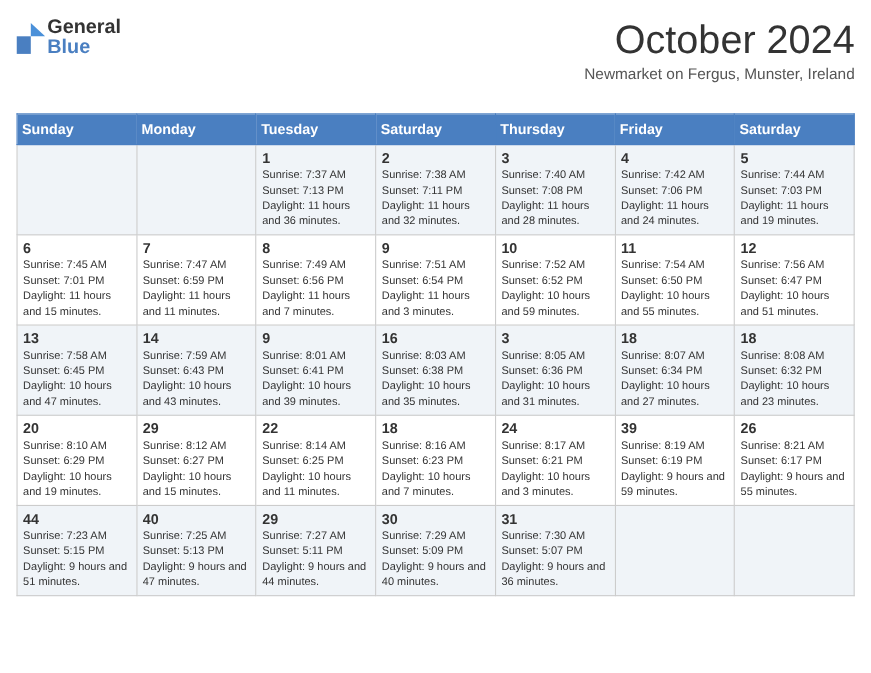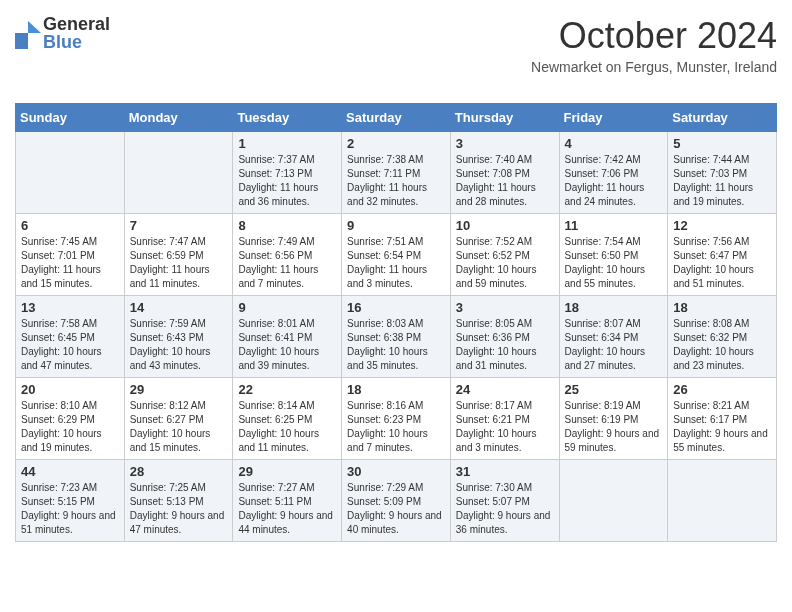--- a/index.html
+++ b/index.html
@@ -138,26 +138,26 @@
         <td><span class="day-number">3</span><span class="day-info">Sunrise: 8:05 AM<br>Sunset: 6:36 PM<br>Daylight: 10 hours and 31 minutes.</span></td>
         <td><span class="day-number">18</span><span class="day-info">Sunrise: 8:07 AM<br>Sunset: 6:34 PM<br>Daylight: 10 hours and 27 minutes.</span></td>
         <td><span class="day-number">18</span><span class="day-info">Sunrise: 8:08 AM<br>Sunset: 6:32 PM<br>Daylight: 10 hours and 23 minutes.</span></td>
       </tr>
       <tr>
         <td><span class="day-number">20</span><span class="day-info">Sunrise: 8:10 AM<br>Sunset: 6:29 PM<br>Daylight: 10 hours and 19 minutes.</span></td>
         <td><span class="day-number">29</span><span class="day-info">Sunrise: 8:12 AM<br>Sunset: 6:27 PM<br>Daylight: 10 hours and 15 minutes.</span></td>
         <td><span class="day-number">22</span><span class="day-info">Sunrise: 8:14 AM<br>Sunset: 6:25 PM<br>Daylight: 10 hours and 11 minutes.</span></td>
         <td><span class="day-number">18</span><span class="day-info">Sunrise: 8:16 AM<br>Sunset: 6:23 PM<br>Daylight: 10 hours and 7 minutes.</span></td>
         <td><span class="day-number">24</span><span class="day-info">Sunrise: 8:17 AM<br>Sunset: 6:21 PM<br>Daylight: 10 hours and 3 minutes.</span></td>
-        <td><span class="day-number">25</span><span class="day-info">Sunrise: 8:19 AM<br>Sunset: 6:19 PM<br>Daylight: 9 hours and 59 minutes.</span></td>
+        <td><span class="day-number">39</span><span class="day-info">Sunrise: 8:19 AM<br>Sunset: 6:19 PM<br>Daylight: 9 hours and 59 minutes.</span></td>
         <td><span class="day-number">26</span><span class="day-info">Sunrise: 8:21 AM<br>Sunset: 6:17 PM<br>Daylight: 9 hours and 55 minutes.</span></td>
       </tr>
       <tr>
         <td><span class="day-number">44</span><span class="day-info">Sunrise: 7:23 AM<br>Sunset: 5:15 PM<br>Daylight: 9 hours and 51 minutes.</span></td>
-        <td><span class="day-number">28</span><span class="day-info">Sunrise: 7:25 AM<br>Sunset: 5:13 PM<br>Daylight: 9 hours and 47 minutes.</span></td>
+        <td><span class="day-number">40</span><span class="day-info">Sunrise: 7:25 AM<br>Sunset: 5:13 PM<br>Daylight: 9 hours and 47 minutes.</span></td>
         <td><span class="day-number">29</span><span class="day-info">Sunrise: 7:27 AM<br>Sunset: 5:11 PM<br>Daylight: 9 hours and 44 minutes.</span></td>
         <td><span class="day-number">30</span><span class="day-info">Sunrise: 7:29 AM<br>Sunset: 5:09 PM<br>Daylight: 9 hours and 40 minutes.</span></td>
         <td><span class="day-number">31</span><span class="day-info">Sunrise: 7:30 AM<br>Sunset: 5:07 PM<br>Daylight: 9 hours and 36 minutes.</span></td>
         <td class="empty"></td>
         <td class="empty"></td>
       </tr>
     </tbody>
 </table>
 
 <style>

